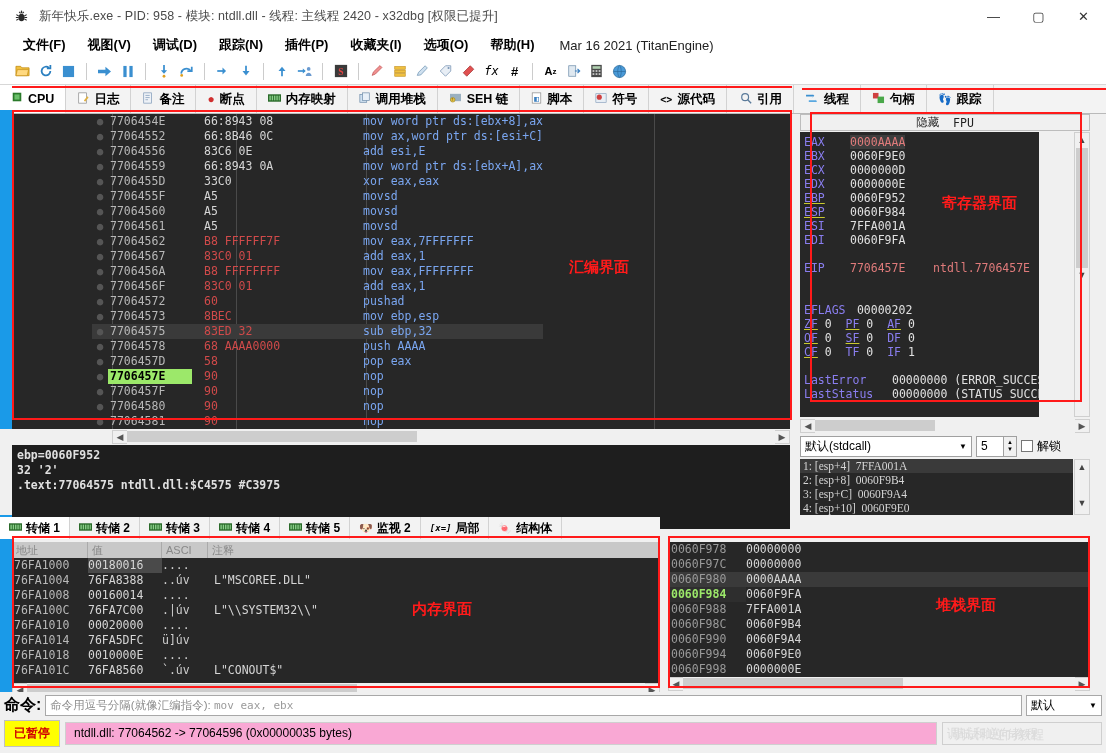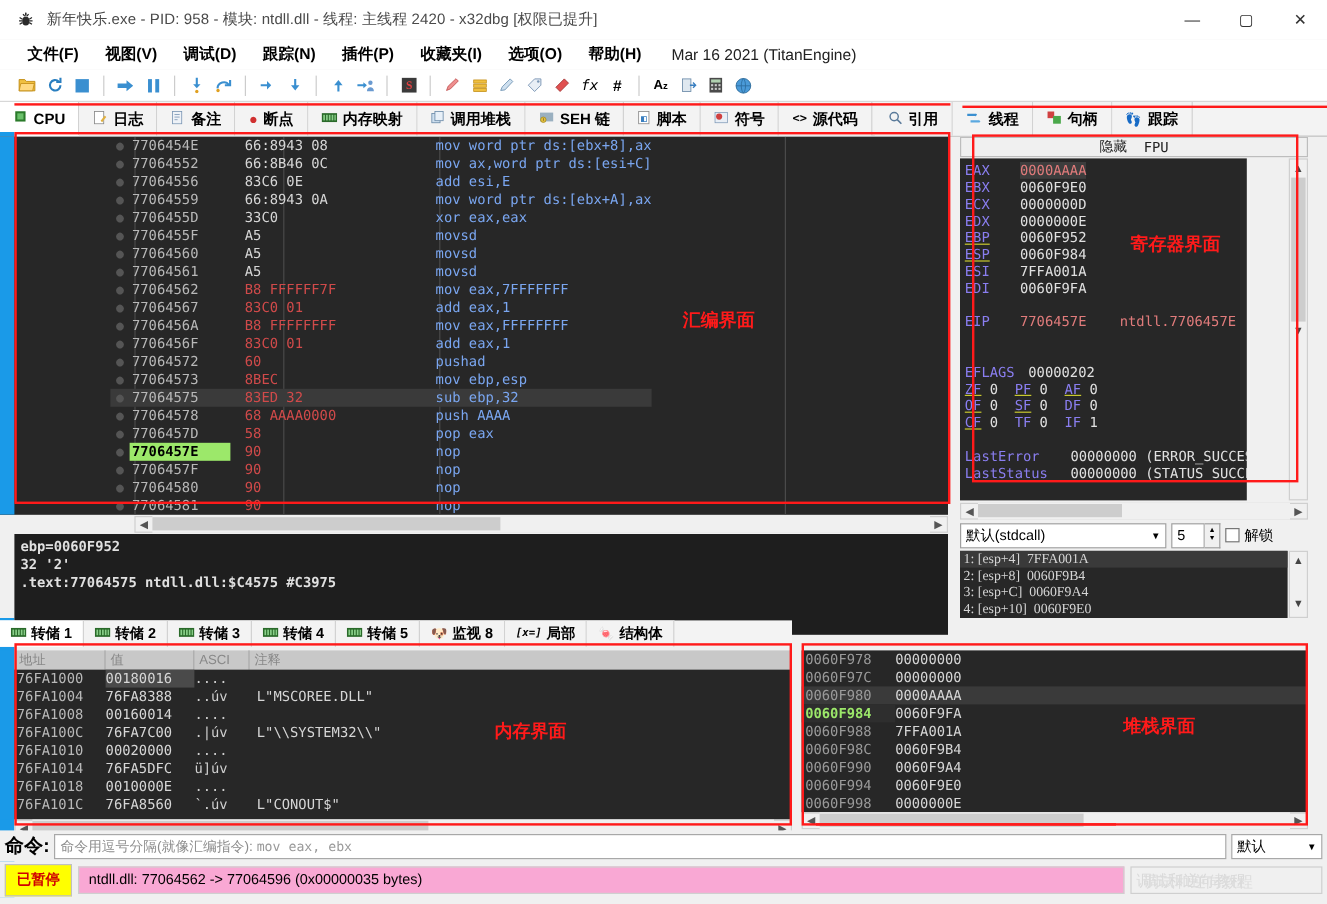--- a/index.html
+++ b/index.html
@@ -638,21 +638,21 @@
             <rect x="4" y="2.5" width="1.5" height="5"></rect>
             <rect x="6.5" y="2.5" width="1.5" height="5"></rect>
             <rect x="9" y="2.5" width="1.5" height="5"></rect>
             <rect x="11.5" y="2.5" width="1.2" height="5"></rect>
           </g>
         </svg></span>
       <span>转储 5</span>
     </div>
   <div class="btab">
       <span style="font-size:11px;">🐶</span>
-      <span>监视 8</span>
+      <span>监视 2</span>
     </div>
   <div class="btab">
       <span class="mono" style="font-size:9px;font-style:italic;">[x=]</span>
       <span>局部</span>
     </div>
   <div class="btab">
       <span style="font-size:11px;">🍬</span>
       <span>结构体</span>
     </div>
 </div>

